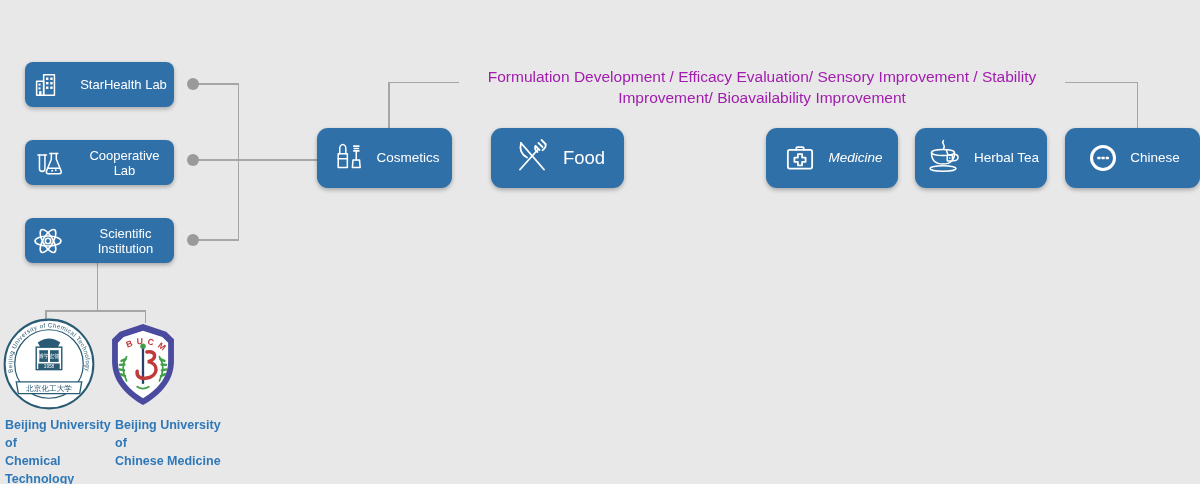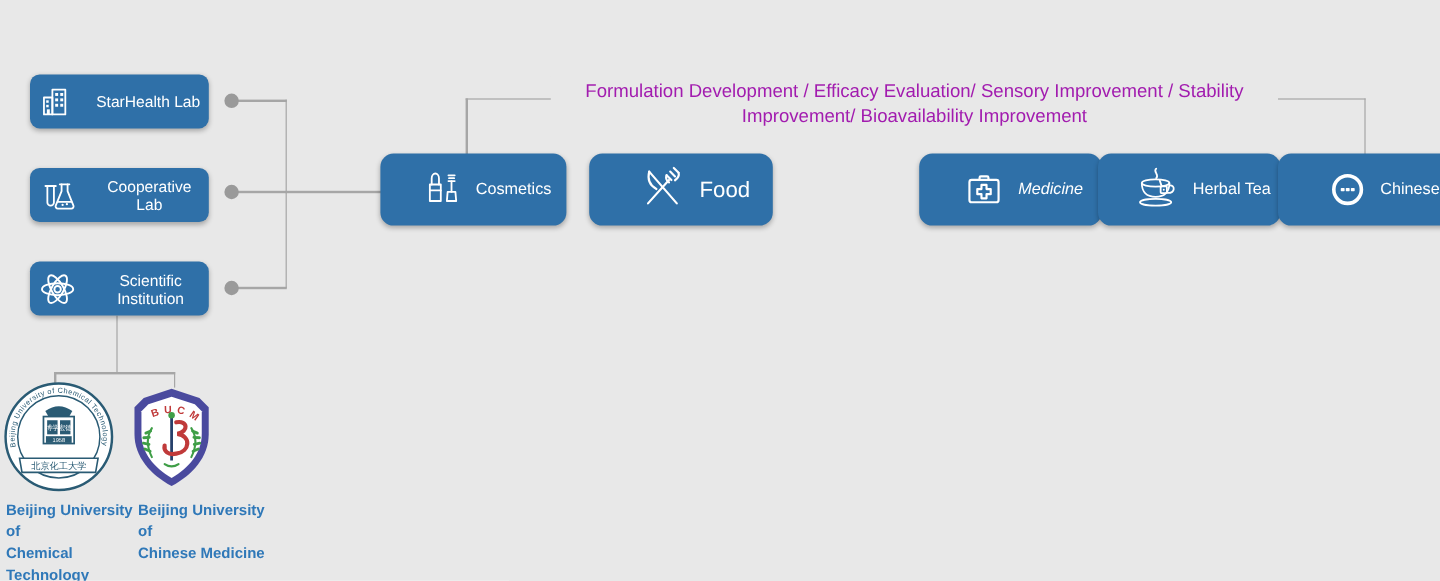--- a/index.html
+++ b/index.html
@@ -11,21 +11,21 @@
   .hline{position:absolute;height:1.5px;background:#a6a6a6;z-index:1;}
   .vline{position:absolute;width:1.5px;background:#a6a6a6;z-index:1;}
   .dot{position:absolute;width:12px;height:12px;border-radius:50%;background:#9a9a9a;z-index:2;}
   
   .box{
     position:absolute;background:#2f70a8;color:#fff;display:flex;align-items:center;
     justify-content:center;box-shadow:0 2px 4px rgba(0,0,0,.28);z-index:3;
   }
   .lab-box{left:25px;width:149px;height:45px;border-radius:8px;font-size:13px;gap:18px;padding:0 6px;box-sizing:border-box;}
   .lab-box .lbl{flex:1;text-align:center;line-height:15px;}
-  .product-box{top:128px;height:60px;border-radius:11px;font-size:13.5px;gap:9px;padding-left:20px;}
+  .product-box{top:128px;height:60px;border-radius:11px;font-size:13.5px;gap:9px;}
   .product-box .lbl{line-height:16px;}
   .pb-food .lbl{font-size:18.5px;}
   .pb-health .lbl{font-size:12.5px;width:62px;text-align:center;}
   .icon{display:flex;align-items:center;justify-content:center;}
   
   #annotation{
     position:absolute;left:459px;top:64px;width:606px;background:#e8e8e8;z-index:2;
     color:#a21caf;font-size:15.5px;line-height:21px;text-align:center;padding:2px 0 4px 0;
   }
   

